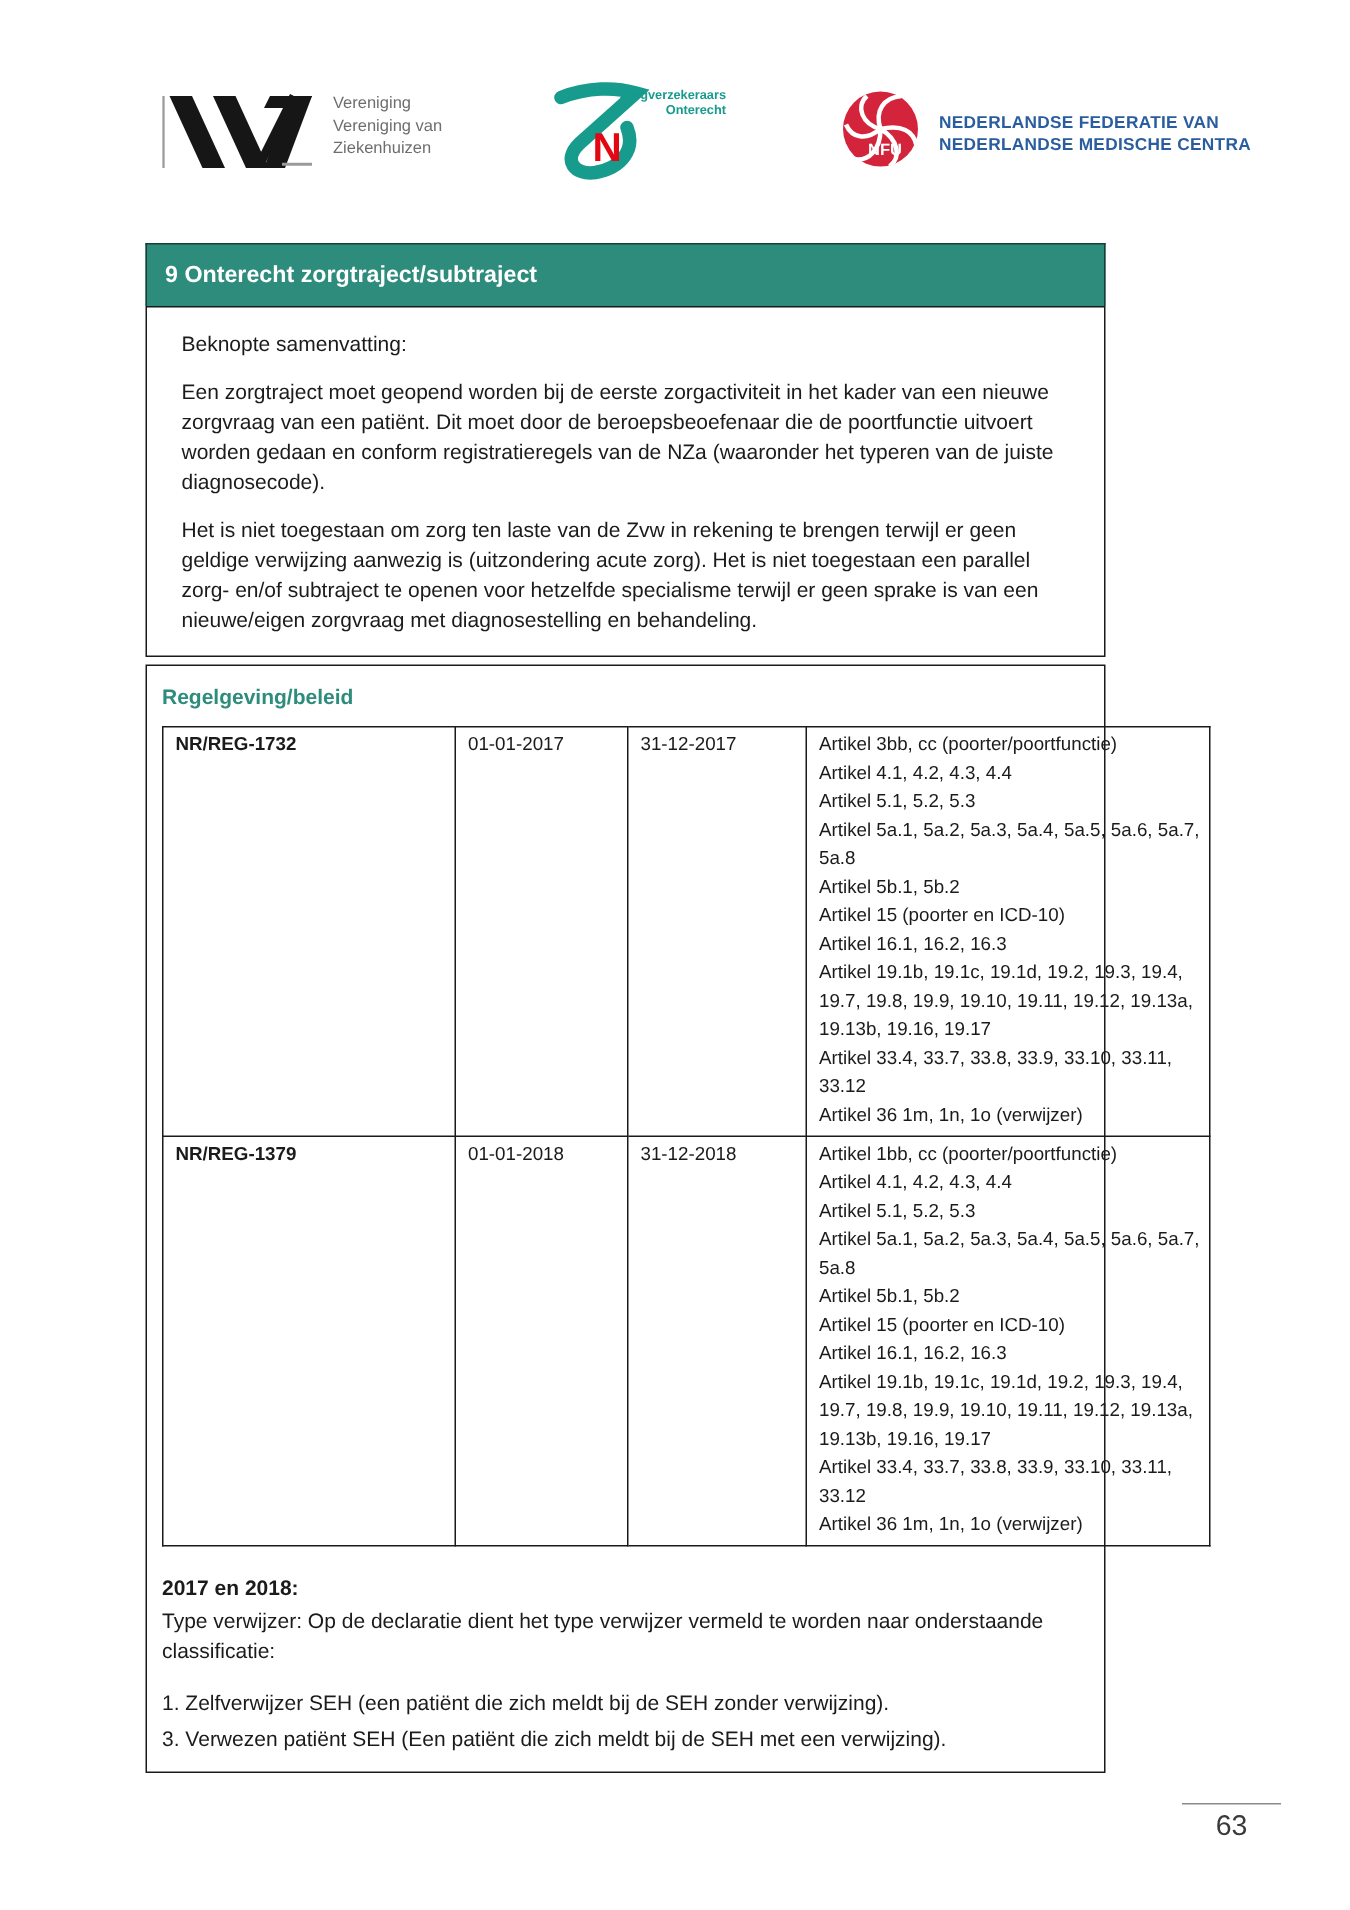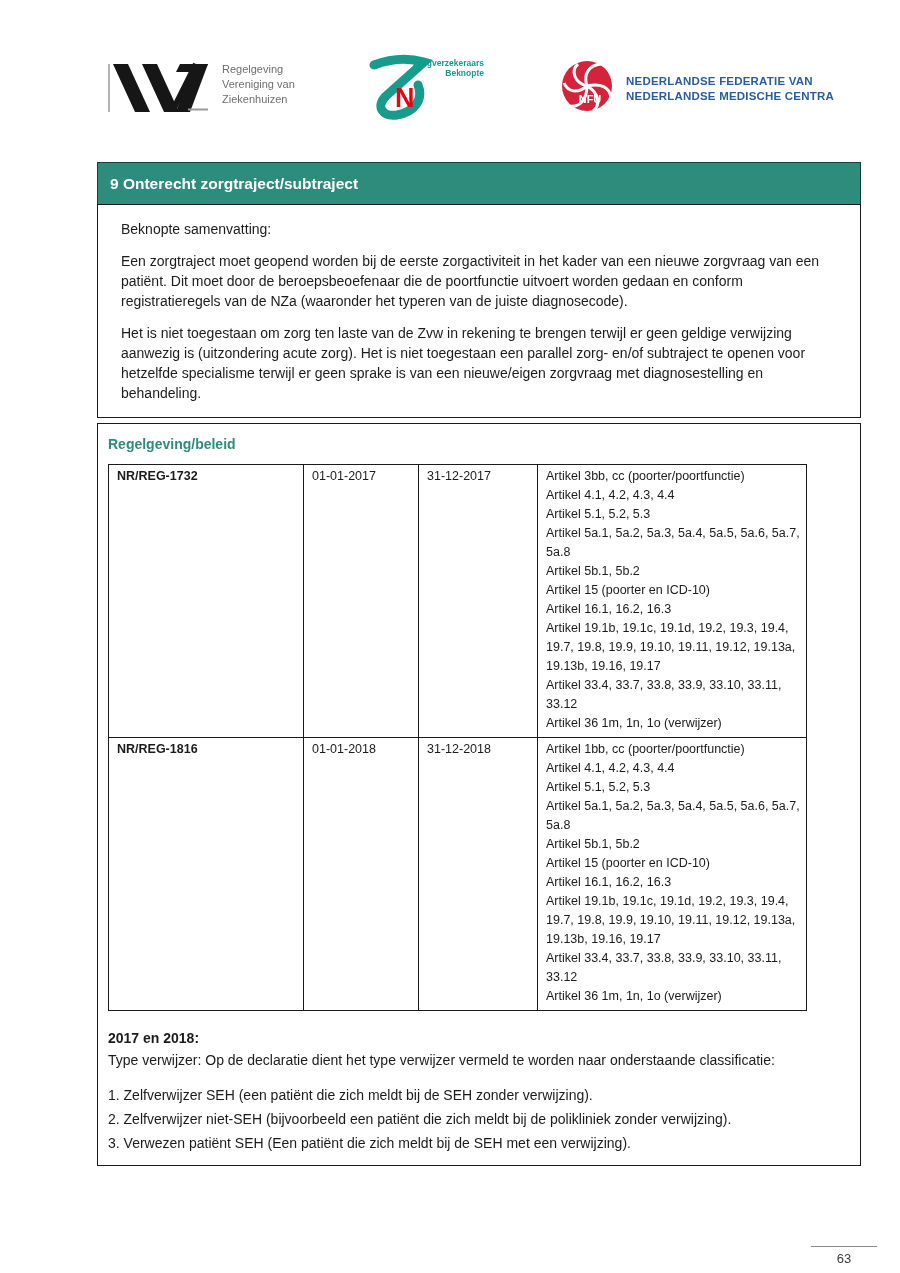--- a/index.html
+++ b/index.html
@@ -9,21 +9,21 @@
   }
   
   .logos{position:absolute;top:54px;left:0;width:900px;height:70px;}
   .logo-nvz{position:absolute;left:106px;top:2px;display:flex;gap:14px;align-items:flex-start;}
   .nvz-caption{font-size:11px;line-height:15px;color:#6e6e6e;padding-top:6px;}
   .logo-zn{position:absolute;left:362px;top:0px;width:122px;height:66px;}
   .zn-caption{position:absolute;right:0;top:4px;text-align:right;color:#169b8d;font-size:8.5px;line-height:10px;font-weight:bold;}
   .logo-nfu{position:absolute;left:560px;top:2px;display:flex;gap:10px;align-items:center;}
   .nfu-caption{color:#2a5d9f;font-weight:bold;font-size:11.5px;line-height:15px;letter-spacing:.2px;}
   
-  .content{position:absolute;left:97px;top:162px;width:764px;box-sizing:border-box;}
+  .content{position:absolute;left:97px;top:162px;width:640px;box-sizing:border-box;}
   .titlebar{
     background:#2e8c7d;border:1.5px solid #173f38;border-bottom:none;
     height:42px;line-height:42px;padding-left:12px;box-sizing:border-box;
     color:#ffffff;font-weight:bold;font-size:15.5px;
   }
   .box{border:1.5px solid #1a1a1a;background:#fff;box-sizing:border-box;}
   .summary-box{padding:12px 23px 14px;font-size:14px;line-height:20px;}
   .summary-box .label{margin:2px 0 0;}
   .summary-box p{margin:12px 0 0;}
   .reg-box{margin-top:5px;padding:6px 10px 10px;font-size:14px;line-height:20px;}
@@ -37,23 +37,23 @@
   td.c-start{width:104px;}
   td.c-end{width:108px;}
   td.c-art{width:258px;}
   .sub-a{font-weight:bold;font-style:italic;font-size:14px;margin-top:8px;}
   .years{font-weight:bold;margin-top:17px;}
   .intro{margin-top:2px;}
   .ref-items{margin-top:13px;}
   .ref-items div{line-height:24px;}
   
   .footer{
-    position:absolute;top:1202px;left:811px;width:66px;
+    position:absolute;top:1202px;left:788px;width:66px;
     border-top:1.5px solid #8a8a8a;text-align:center;
-    font-size:13px;color:#3a3a3a;padding-top:4px;margin-top:44px;
+    font-size:19px;color:#3a3a3a;padding-top:4px;
   }
 </style>
 </head>
 <body>
 
 <div class="logos">
 
   <div class="logo-nvz">
     <span>
       <svg width="102" height="56" viewBox="0 0 102 56">
@@ -61,36 +61,36 @@
         <polygon points="7,8 22,8 44,56 29,56" fill="#161616"></polygon>
         <polygon points="22,8 36,8 14,56 7,50" fill="#161616" opacity="0"></polygon>
         <polygon points="36,8 51,8 73,56 58,56" fill="#161616"></polygon>
         <line x1="90" y1="8" x2="66" y2="56" stroke="#161616" stroke-width="6"></line>
         <polygon points="74,8 102,8 98,16 70,16" fill="#161616"></polygon>
         <polygon points="88,8 102,8 84,56 70,56" fill="#161616"></polygon>
         <line x1="82" y1="53.5" x2="102" y2="53.5" stroke="#9a9a9a" stroke-width="2"></line>
       </svg>
     </span>
     <span class="nvz-caption">
-      <div>Regelgeving</div>
+      <div>Vereniging</div>
       <div>Vereniging van</div>
       <div>Ziekenhuizen</div>
     </span>
   </div>
 
   <div class="logo-zn">
     <span>
       <svg width="80" height="66" viewBox="0 0 80 66">
         <path d="M12,11 C30,4 48,4 62,8 L24,42 C13,53 21,63 35,61 C52,58 62,46 56,31" fill="none" stroke="#169b8d" stroke-width="9" stroke-linecap="round"></path>
         <text x="33" y="53" font-size="27" font-weight="bold" fill="#e30613" font-family="Liberation Sans, sans-serif">N</text>
       </svg>
     </span>
     <span class="zn-caption">
       <div>Zorgverzekeraars</div>
-      <div>Beknopte</div>
+      <div>Onterecht</div>
     </span>
   </div>
 
   <div class="logo-nfu">
     <span>
       <svg width="56" height="62" viewBox="0 0 56 62">
         <circle cx="27" cy="30" r="25" fill="#d4243c"></circle>
         <g fill="none" stroke="#ffffff" stroke-width="3">
           <path d="M27,30 C23,18 29,9 41,8"></path>
           <path d="M27,30 C15,27 10,15 18,8"></path>
@@ -137,21 +137,21 @@
           <div>Artikel 5a.1, 5a.2, 5a.3, 5a.4, 5a.5, 5a.6, 5a.7, 5a.8</div>
           <div>Artikel 5b.1, 5b.2</div>
           <div>Artikel 15 (poorter en ICD-10)</div>
           <div>Artikel 16.1, 16.2, 16.3</div>
           <div>Artikel 19.1b, 19.1c, 19.1d, 19.2, 19.3, 19.4, 19.7, 19.8, 19.9, 19.10, 19.11, 19.12, 19.13a, 19.13b, 19.16, 19.17</div>
           <div>Artikel 33.4, 33.7, 33.8, 33.9, 33.10, 33.11, 33.12</div>
           <div>Artikel 36 1m, 1n, 1o (verwijzer)</div>
         </td>
       </tr>
       <tr>
-        <td class="c-code">NR/REG-1816</td>
+        <td class="c-code">NR/REG-1379</td>
         <td class="c-start">01-01-2018</td>
         <td class="c-end">31-12-2018</td>
         <td class="c-art">
           <div>Artikel 1bb, cc (poorter/poortfunctie)</div>
           <div>Artikel 4.1, 4.2, 4.3, 4.4</div>
           <div>Artikel 5.1, 5.2, 5.3</div>
           <div>Artikel 5a.1, 5a.2, 5a.3, 5a.4, 5a.5, 5a.6, 5a.7, 5a.8</div>
           <div>Artikel 5b.1, 5b.2</div>
           <div>Artikel 15 (poorter en ICD-10)</div>
           <div>Artikel 16.1, 16.2, 16.3</div>
@@ -160,21 +160,20 @@
           <div>Artikel 36 1m, 1n, 1o (verwijzer)</div>
         </td>
       </tr>
     </tbody>
       </table>
 
     <div class="years">2017 en 2018:</div>
     <div class="intro">Type verwijzer: Op de declaratie dient het type verwijzer vermeld te worden naar onderstaande classificatie:</div>
     <div class="ref-items">
       <div>1. Zelfverwijzer SEH (een patiënt die zich meldt bij de SEH zonder verwijzing).</div>
-      <div>2. Zelfverwijzer niet-SEH (bijvoorbeeld een patiënt die zich meldt bij de polikliniek zonder verwijzing).</div>
       <div>3. Verwezen patiënt SEH (Een patiënt die zich meldt bij de SEH met een verwijzing).</div>
     </div>
   </div>
 </div>
 
 <div class="footer">
   <span>63</span>
 </div>
 
 </body></html>

